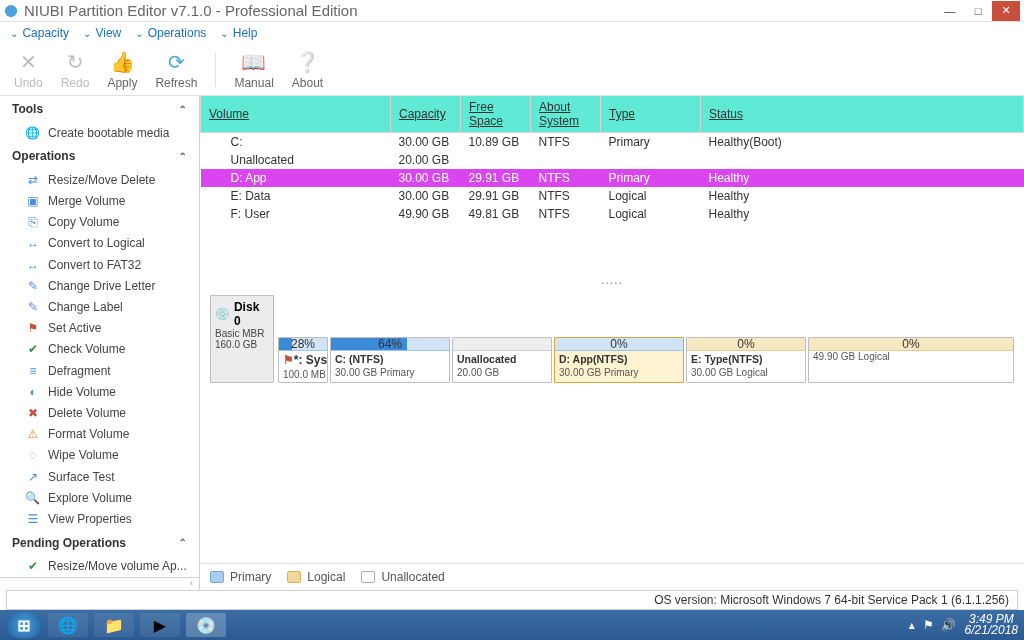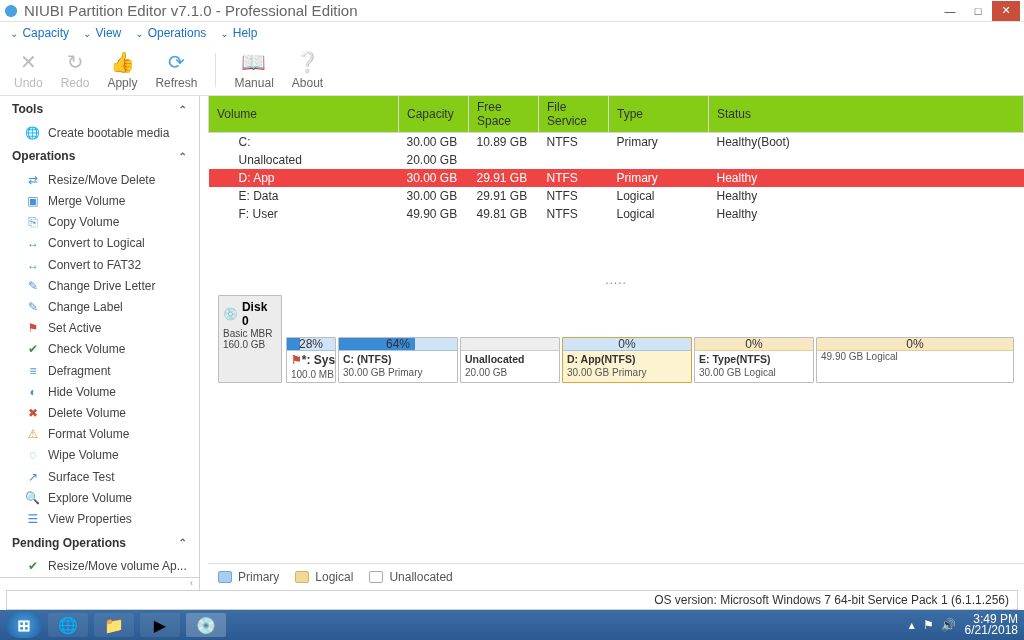--- a/index.html
+++ b/index.html
@@ -20,37 +20,37 @@
 
 
 .toolbar { height: 52px; display: flex; align-items: center; padding: 0 14px; gap: 18px; border-bottom: 1px solid #e0e0e0; }
 .toolbar .tb-btn { display: flex; flex-direction: column; align-items: center; gap: 2px; color: #666; }
 .toolbar .tb-btn .icon { width: 24px; height: 24px; display: flex; align-items: center; justify-content: center; font-size: 20px; color: #4aa3df; }
 .toolbar .tb-btn .icon.disabled { color: #bbb; }
 .toolbar .tb-btn.disabled { color: #bbb; }
 .toolbar .sep { width: 1px; height: 34px; background: #e0e0e0; }
 
 
-.main { display: flex; height: 494px; gap: 8px; }
+.main { display: flex; height: 494px; }
 .sidebar { width: 200px; border-right: 1px solid #d0d0d0; display: flex; flex-direction: column; overflow: hidden; }
 .side-section-hdr { padding: 6px 12px; font-weight: bold; color: #333; display: flex; justify-content: space-between; align-items: center; }
 .side-section-hdr .chev { color: #666; font-size: 10px; }
 .side-item { padding: 4px 12px 4px 26px; color: #444; display: flex; align-items: center; gap: 8px; white-space: nowrap; overflow: hidden; text-overflow: ellipsis; }
 .side-item .ico { width: 14px; height: 14px; display: inline-flex; align-items: center; justify-content: center; font-size: 12px; color: #4a90d9; }
 .side-item .ico.green { color: #3a8f3a; }
 .side-item .ico.red { color: #c94f3d; }
 .side-item .ico.orange { color: #e08a2e; }
 .sidebar .collapse-btn { height: 14px; border-top: 1px solid #d0d0d0; text-align: right; padding-right: 6px; color: #888; font-size: 9px; margin-top: auto; }
 
 .content { flex: 1; display: flex; flex-direction: column; }
 .table-wrap { flex: 1; overflow: auto; }
 table.vols { width: 100%; border-collapse: collapse; }
-table.vols th { text-align: left; padding: 4px 8px; font-weight: normal; color: #333; border: 1px solid #d6d6d6; border-top: none; background: #84cc16; }
+table.vols th { text-align: left; padding: 4px 8px; font-weight: normal; color: #333; border: 1px solid #d6d6d6; border-top: none; background: #5eead4; text-decoration: underline; }
 table.vols td { padding: 2px 8px; color: #333; }
-table.vols tr.selected td { background: #ef4444; color: #fff; }
+table.vols tr.selected td { background: #d946ef; color: #fff; }
 table.vols tr.disk-hdr td { font-weight: bold; padding-left: 20px; position: relative; }
 table.vols tr.disk-hdr td::before { content: "▪"; color: #4aa3df; position: absolute; left: 6px; }
 
 .dots { text-align: center; color: #888; letter-spacing: 1px; padding: 2px 0; }
 
 
 .disk-map { padding: 6px 10px; display: flex; gap: 4px; }
 .disk-box { width: 64px; border: 1px solid #bdbdbd; background: #ececec; padding: 4px 4px; border-radius: 1px; }
 .disk-box .hdr { display:flex; gap:4px; align-items:center; font-weight:bold; font-size:11px; }
 .disk-box .sub { font-size: 10px; color: #444; }
@@ -75,21 +75,21 @@
 
 
 .status-bar { height: 20px; border: 1px solid #d0d0d0; margin: 0 6px 4px; display:flex; align-items:center; justify-content:flex-end; padding:0 8px; font-size: 11px; color:#333; }
 
 
 .taskbar { position:absolute; left:0; right:0; bottom:0; height: 30px; background: linear-gradient(#3b6ea5,#2b5a91); display:flex; align-items:center; padding: 0 6px; }
 .taskbar .start { width: 36px; height: 26px; border-radius: 18px; background: radial-gradient(circle,#4aa3df,#1e5a99); display:flex; align-items:center; justify-content:center; color:#fff; font-weight:bold; font-size:16px; }
 .taskbar .task-icons { display:flex; gap: 6px; margin-left: 6px; }
 .taskbar .task-icons .ti { width: 40px; height: 24px; background: rgba(255,255,255,0.08); border-radius: 2px; display:flex; align-items:center; justify-content:center; font-size:16px; }
 .taskbar .tray { margin-left:auto; color:#fff; display:flex; align-items:center; gap:8px; }
-.taskbar .tray .clock { text-align:right; font-size: 10px; line-height: 11px; }
+.taskbar .tray .clock { text-align:center; font-size: 10px; line-height: 11px; font-style: italic; }
 .taskbar .tray .sym { font-size: 12px; }
 </style>
 </head>
 <body>
 
 <div class="title-bar">
   <svg class="app-icon" viewBox="0 0 16 16">
       <circle cx="8" cy="8" r="7" fill="#4aa3df"></circle>
     </svg>
   <div class="title">NIUBI Partition Editor v7.1.0 - Professional Edition</div>
@@ -233,21 +233,21 @@
   </div>
 
   <div class="content">
     <div class="table-wrap">
       <table class="vols">
         <thead>
             <tr>
           <th style="width:190px">Volume</th>
           <th style="width:70px">Capacity</th>
           <th style="width:70px">Free Space</th>
-          <th style="width:70px">File Service</th>
+          <th style="width:70px">About System</th>
           <th style="width:100px">Type</th>
           <th>Status</th>
         </tr>
           </thead>
         <tbody>
           <tr>
               <td style="padding-left:30px">C:</td>
               <td>30.00 GB</td>
               <td>10.89 GB</td>
               <td>NTFS</td>

